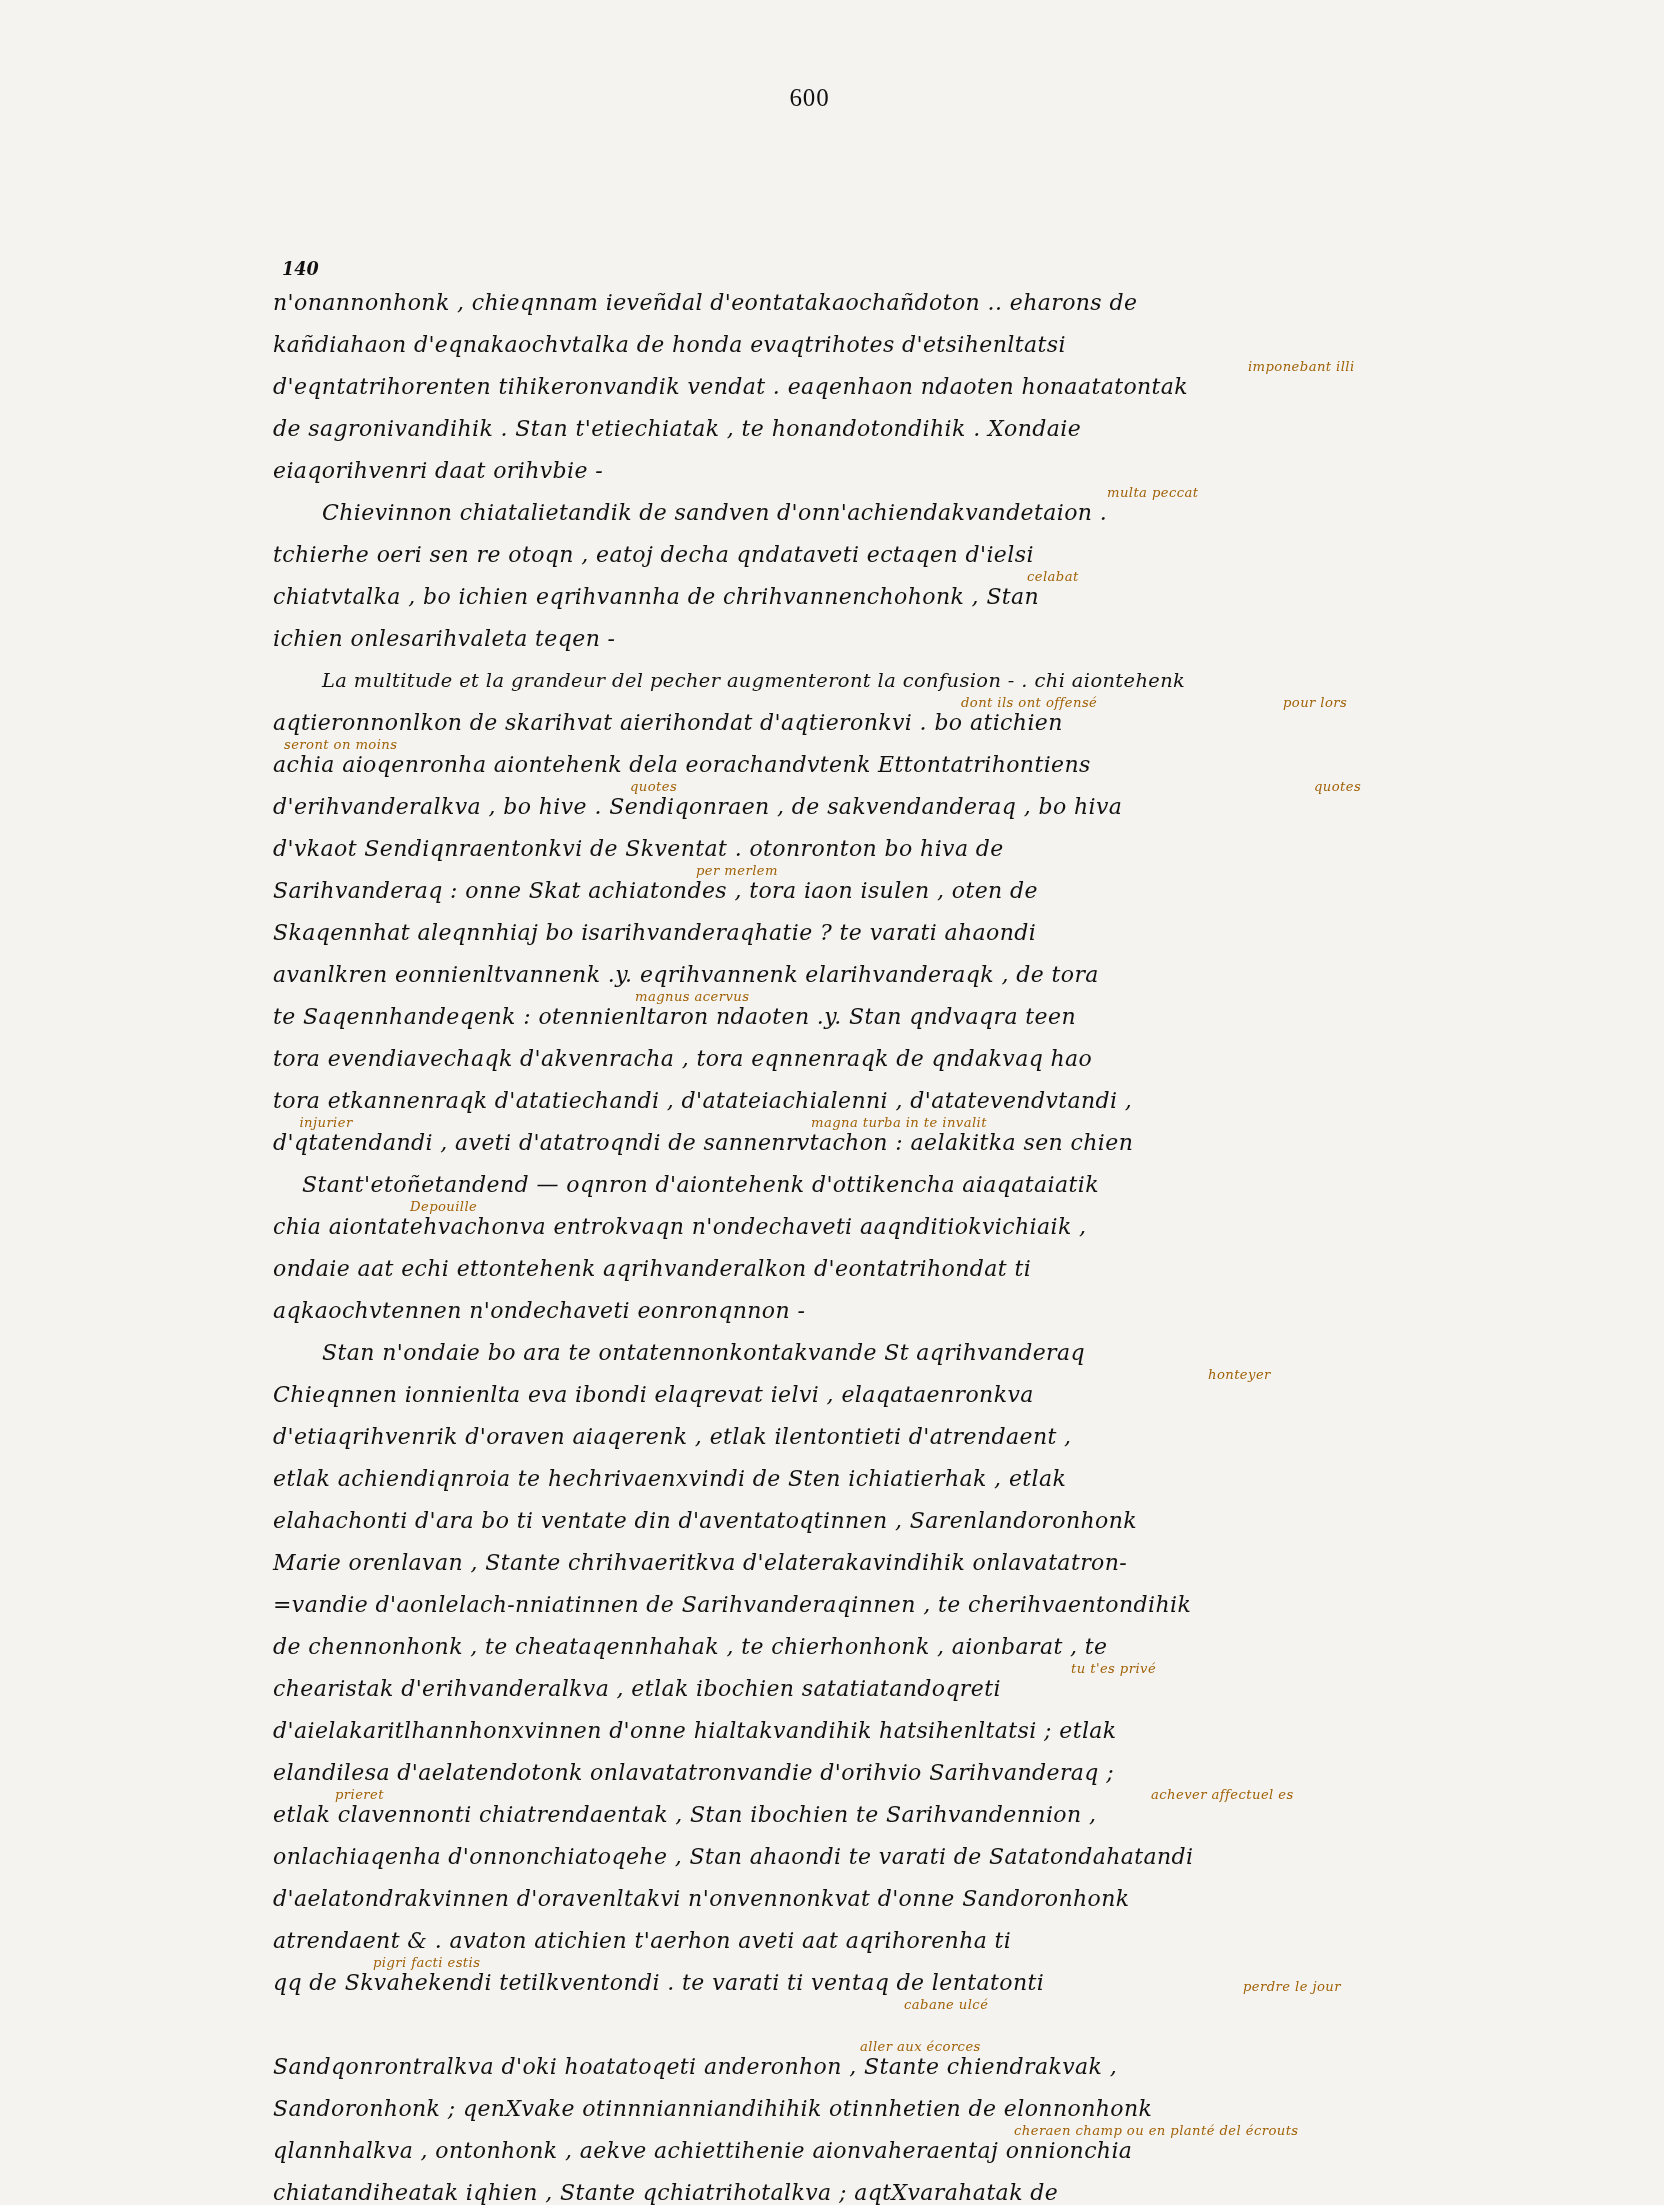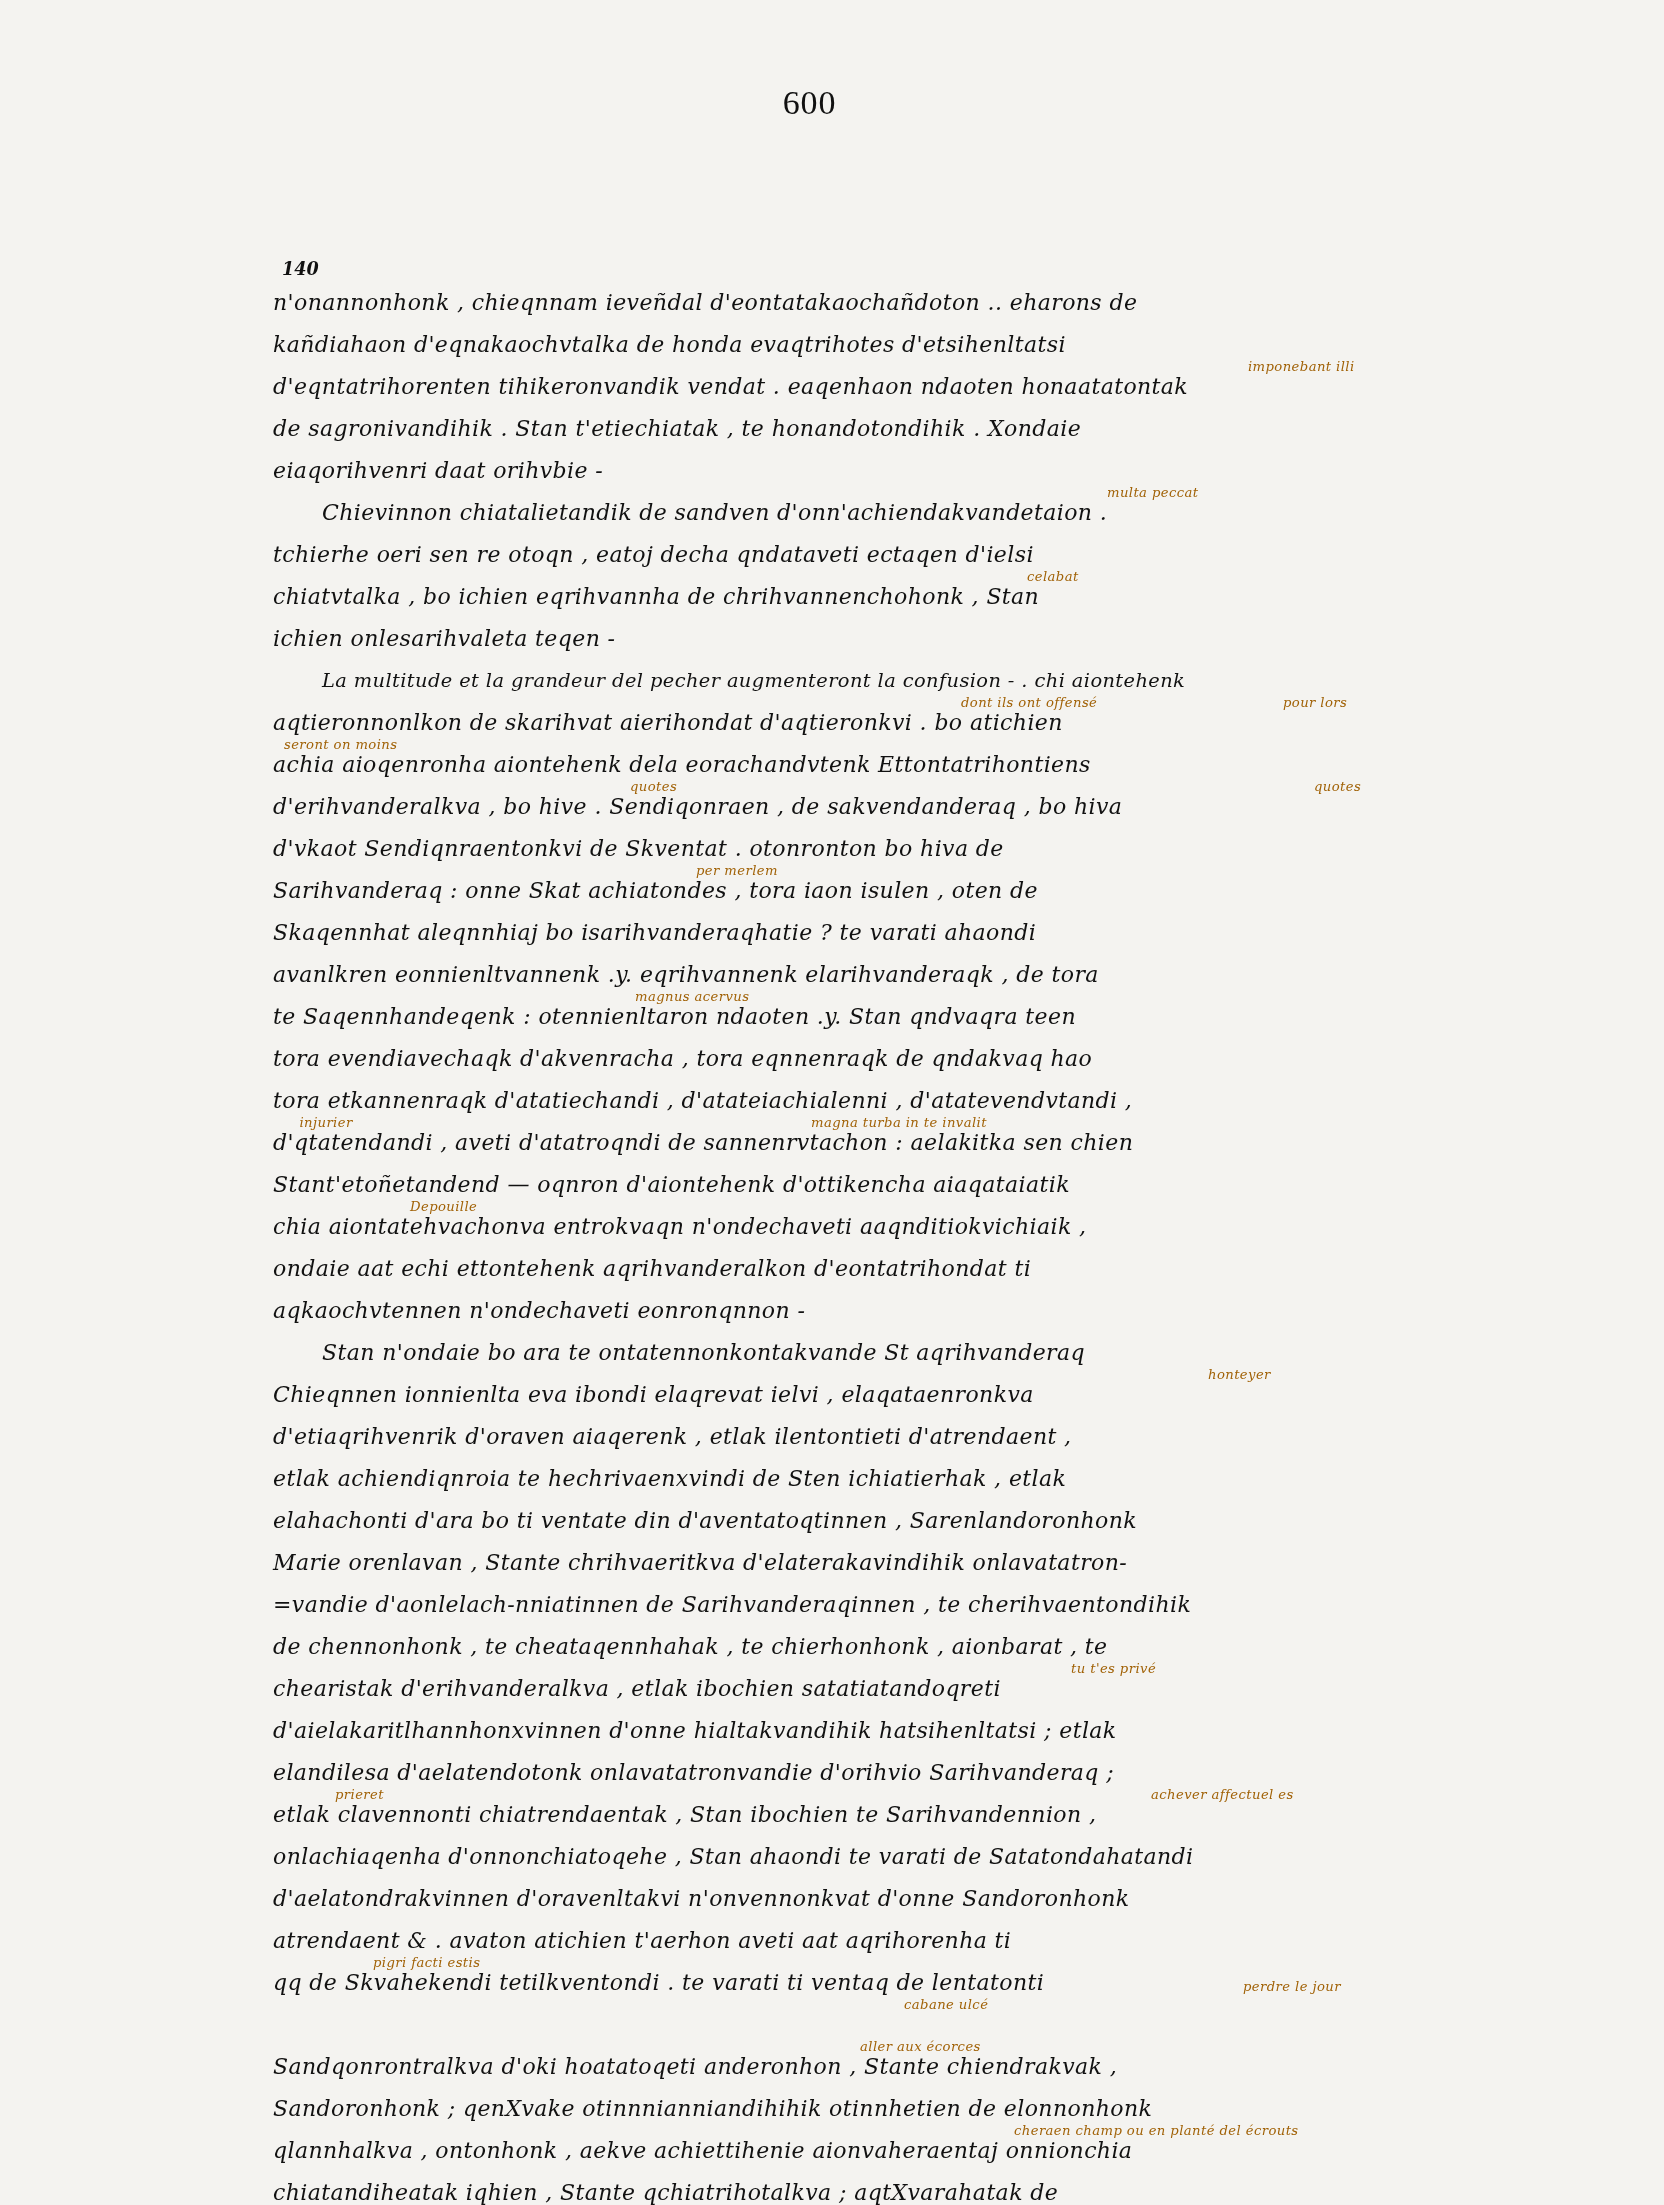--- a/index.html
+++ b/index.html
@@ -6,21 +6,21 @@
   body {
     width: 1665px; height: 2485px;
     background: #f4f3f0;
     position: relative; overflow: hidden;
     font-family: "DejaVu Serif", serif;
     color: #111;
   }
   .page-header {
     position: absolute; top: 84px; left: 0; width: 1619px;
     text-align: center; font-family: "Liberation Serif", serif;
-    font-size: 34px; letter-spacing: 0.9px;
+    font-size: 25px; letter-spacing: 0.9px;
   }
   .margin-number {
     position: absolute; left: 282px; top: 258px;
     font-family: "DejaVu Serif", serif; font-style: italic;
     font-size: 17.6px; font-weight: bold;
   }
   .manuscript {
     position: absolute; left: 273px; top: 282px; width: 1191px;
   }
   .line {
@@ -61,21 +61,21 @@
     <div class="line"><span class="line-text" style="transform-origin: left center;">achia aioqenronha aiontehenk dela eorachandvtenk Ettontatrihontiens</span><span class="gloss" style="left: 11px; text-align: right;">seront on moins</span></div>
     <div class="line"><span class="line-text" style="transform-origin: left center;">d'erihvanderalkva , bo hive . Sendiqonraen , de sakvendanderaq , bo hiva</span><span class="gloss" style="left: 357px;">quotes</span><span class="gloss" style="left: 1041px;">quotes</span></div>
     <div class="line"><span class="line-text" style="transform-origin: left center;">d'vkaot Sendiqnraentonkvi de Skventat . otonronton bo hiva de</span></div>
     <div class="line"><span class="line-text" style="transform-origin: left center; text-align: center;">Sarihvanderaq : onne Skat achiatondes , tora iaon isulen , oten de</span><span class="gloss" style="left: 423px;">per merlem</span></div>
     <div class="line"><span class="line-text" style="transform-origin: left center;">Skaqennhat aleqnnhiaj bo isarihvanderaqhatie ? te varati ahaondi</span></div>
     <div class="line"><span class="line-text" style="transform-origin: left center;">avanlkren eonnienltvannenk .y. eqrihvannenk elarihvanderaqk , de tora</span></div>
     <div class="line"><span class="line-text" style="transform-origin: left center;">te Saqennhandeqenk : otennienltaron ndaoten .y. Stan qndvaqra teen</span><span class="gloss" style="left: 362px;">magnus acervus</span></div>
     <div class="line"><span class="line-text" style="transform-origin: left center;">tora evendiavechaqk d'akvenracha , tora eqnnenraqk de qndakvaq hao</span></div>
     <div class="line"><span class="line-text" style="transform-origin: left center;">tora etkannenraqk d'atatiechandi , d'atateiachialenni , d'atatevendvtandi ,</span></div>
     <div class="line"><span class="line-text" style="transform-origin: left center;">d'qtatendandi , aveti d'atatroqndi de sannenrvtachon : aelakitka sen chien</span><span class="gloss" style="left: 26.5px;">injurier</span><span class="gloss" style="left: 538px;">magna turba in te invalit</span></div>
-    <div class="line"><span class="line-text" style="transform-origin: left center;">Stant'etoñetandend — oqnron d'aiontehenk d'ottikencha aiaqataiatik</span></div>
+    <div class="line"><span class="line-text" style="transform-origin: left center; margin-left: 29px;">Stant'etoñetandend — oqnron d'aiontehenk d'ottikencha aiaqataiatik</span></div>
     <div class="line"><span class="line-text" style="transform-origin: left center;">chia aiontatehvachonva entrokvaqn n'ondechaveti aaqnditiokvichiaik ,</span><span class="gloss" style="left: 137px;">Depouille</span></div>
     <div class="line"><span class="line-text" style="transform-origin: left center;">ondaie aat echi ettontehenk aqrihvanderalkon d'eontatrihondat ti</span></div>
     <div class="line"><span class="line-text" style="transform-origin: left center;">aqkaochvtennen n'ondechaveti eonronqnnon -</span></div>
     <div class="line indent"><span class="line-text" style="transform-origin: left center;">Stan n'ondaie bo ara te ontatennonkontakvande St aqrihvanderaq</span></div>
     <div class="line"><span class="line-text" style="transform-origin: left center;">Chieqnnen ionnienlta eva ibondi elaqrevat ielvi , elaqataenronkva</span><span class="gloss" style="left: 935px;">honteyer</span></div>
     <div class="line"><span class="line-text" style="transform-origin: left center;">d'etiaqrihvenrik d'oraven aiaqerenk , etlak ilentontieti d'atrendaent ,</span></div>
     <div class="line"><span class="line-text" style="transform-origin: left center;">etlak achiendiqnroia te hechrivaenxvindi de Sten ichiatierhak , etlak</span></div>
     <div class="line"><span class="line-text" style="transform-origin: left center;">elahachonti d'ara bo ti ventate din d'aventatoqtinnen , Sarenlandoronhonk</span></div>
     <div class="line"><span class="line-text" style="transform-origin: left center;">Marie orenlavan , Stante chrihvaeritkva d'elaterakavindihik onlavatatron-</span></div>
     <div class="line"><span class="line-text" style="transform-origin: left center;">=vandie d'aonlelach-nniatinnen de Sarihvanderaqinnen , te cherihvaentondihik</span></div>

